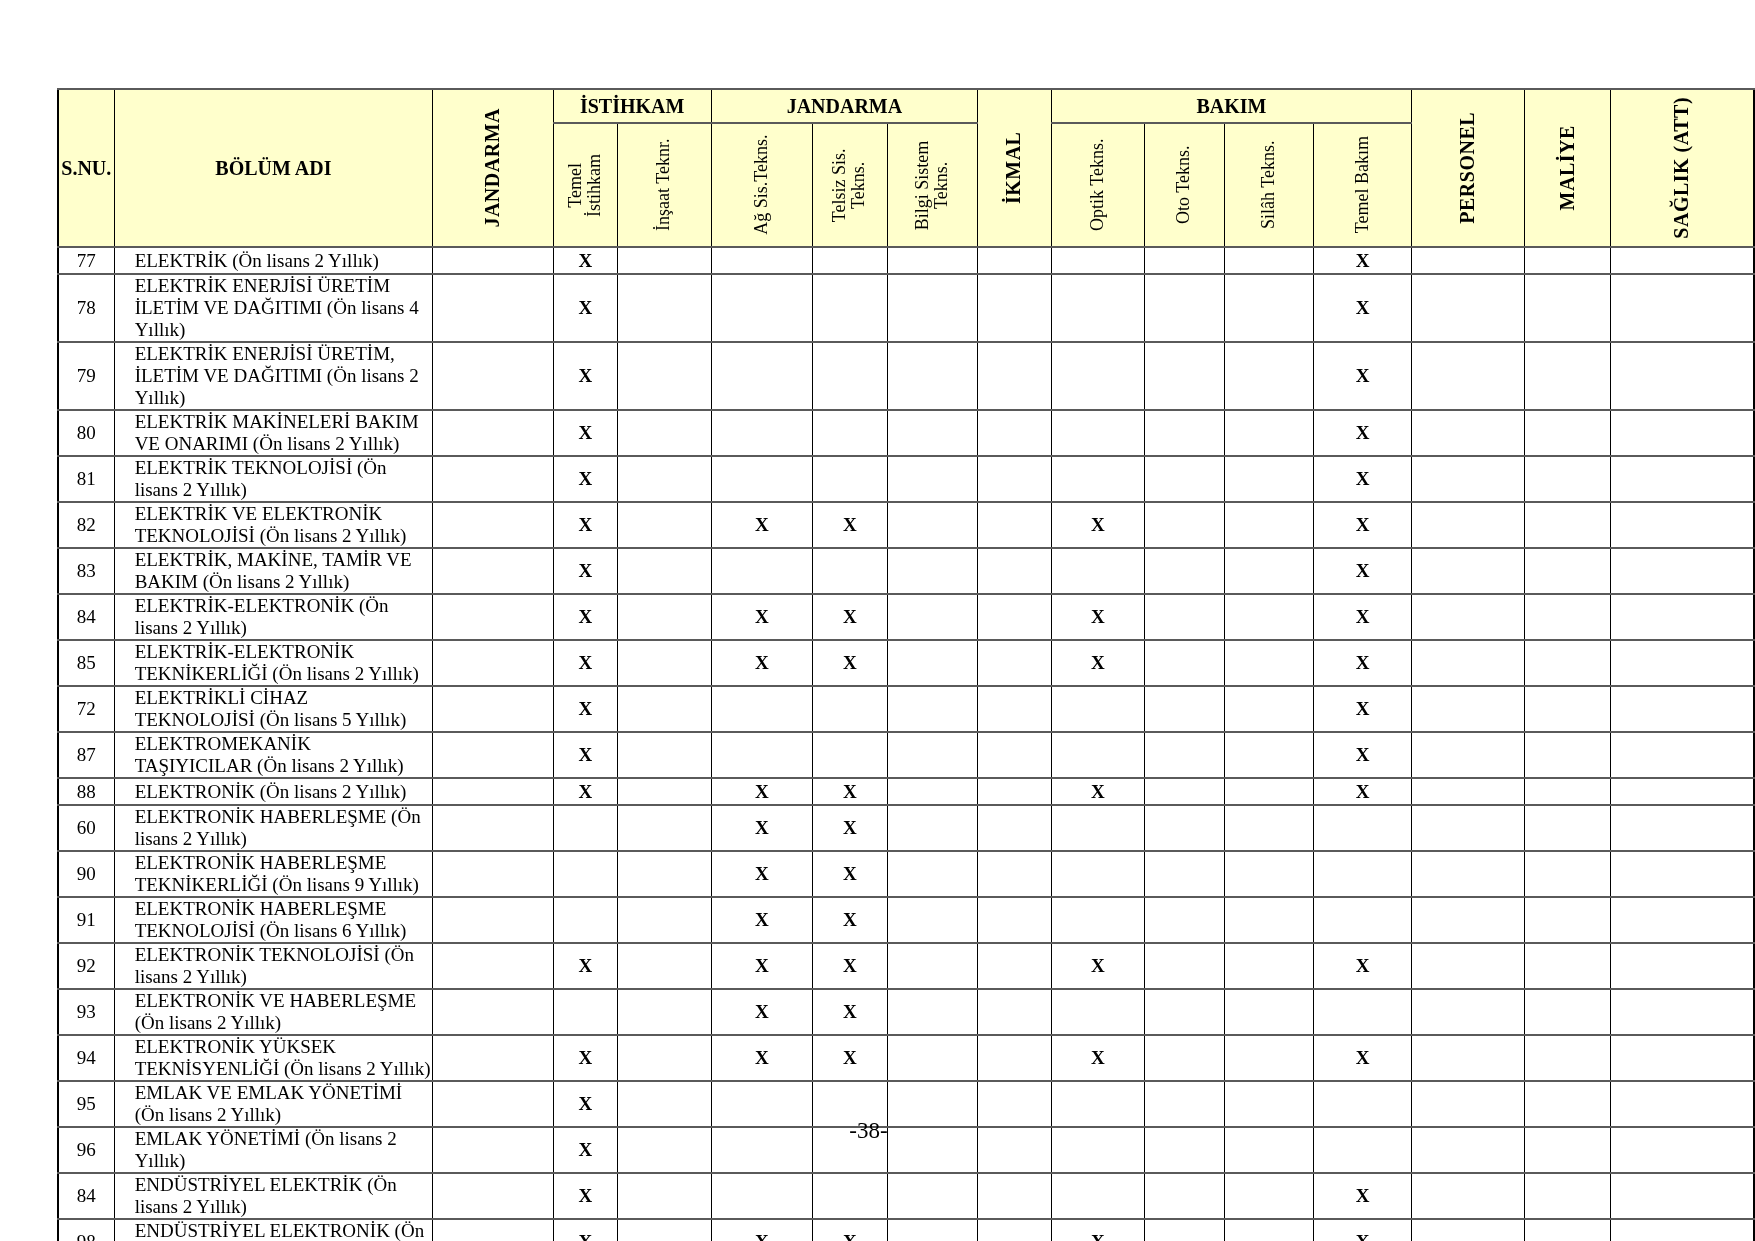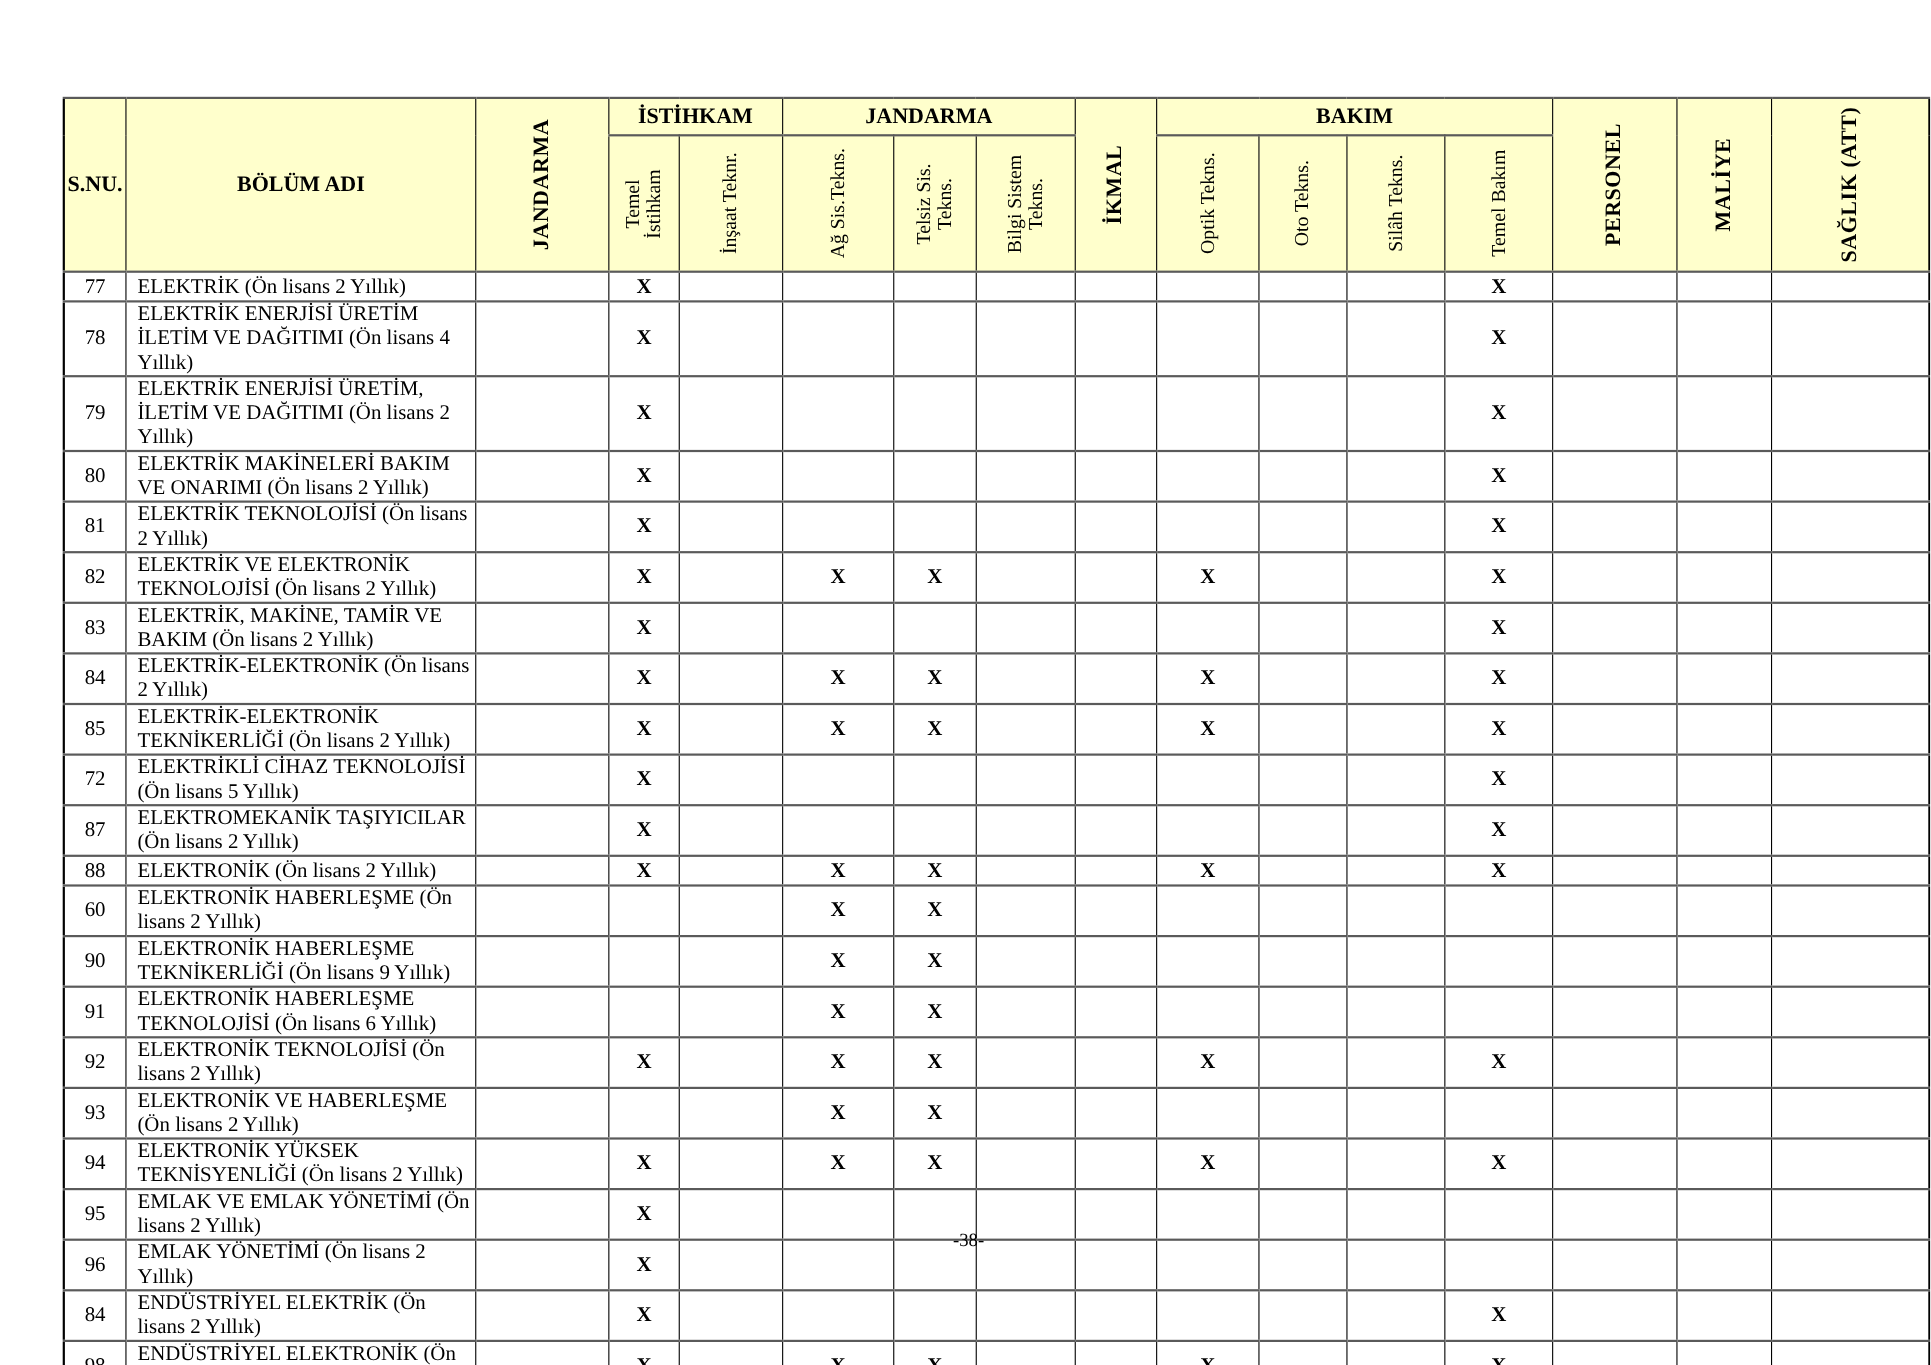--- a/index.html
+++ b/index.html
@@ -55,29 +55,29 @@
     width: max-content;
     text-align: center;
     line-height: 1.08;
     display: block;
   }
   .vtext.major { font-weight: bold; font-size: 20px; letter-spacing: 0.5px; }
   .vtext.sub   { font-weight: normal; font-size: 18px; }
   tbody tr { height: 27px; }
   tbody td { background: #ffffff; font-size: 19px; }
   tbody td.num  { text-align: center; }
-  tbody td.name { text-align: left; padding-left: 10px; }
+  tbody td.name { text-align: left; padding-left: 20px; }
   tbody td.mark { text-align: center; font-weight: bold; }
   .footer {
     position: absolute;
-    left: 57px;
+    left: 45px;
     top: 1118px;
     width: 1647px;
     text-align: center;
-    font-size: 17px;
+    font-size: 23px;
   }
 </style>
 </head>
 <body>
 
 <div class="page">
 
   <table class="dept-table">
     <colgroup>
       <col style="width:75px">

